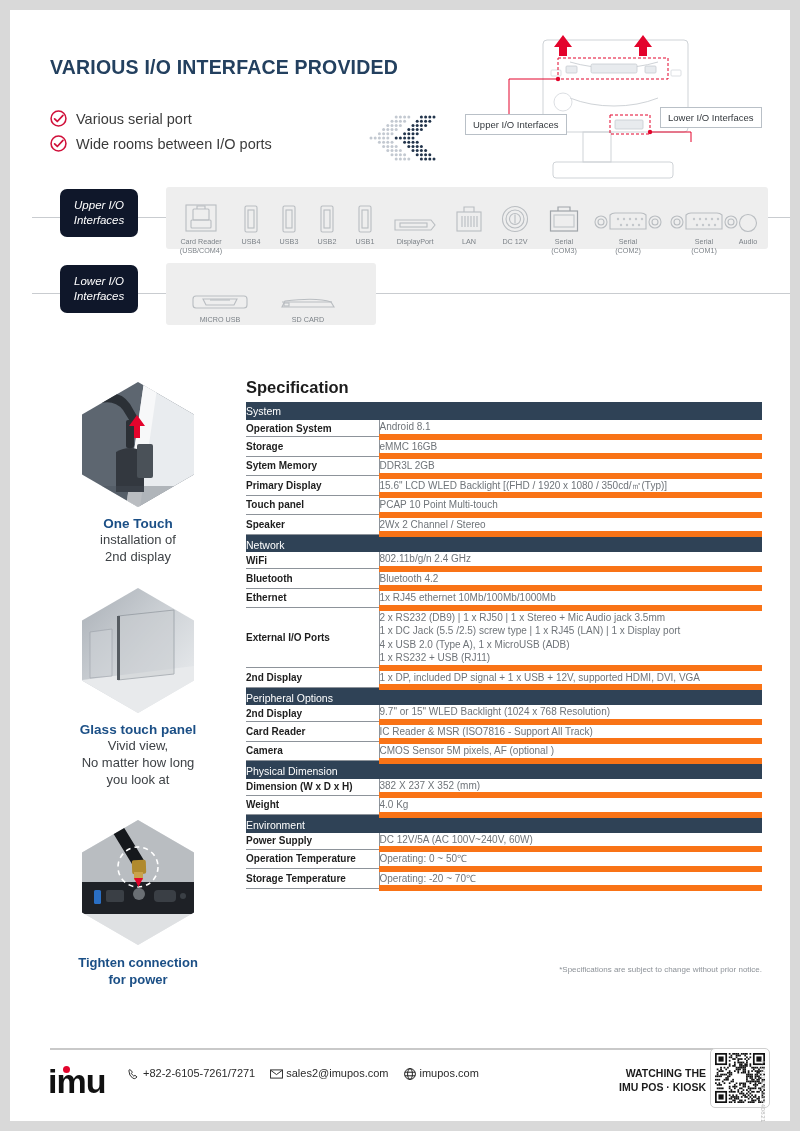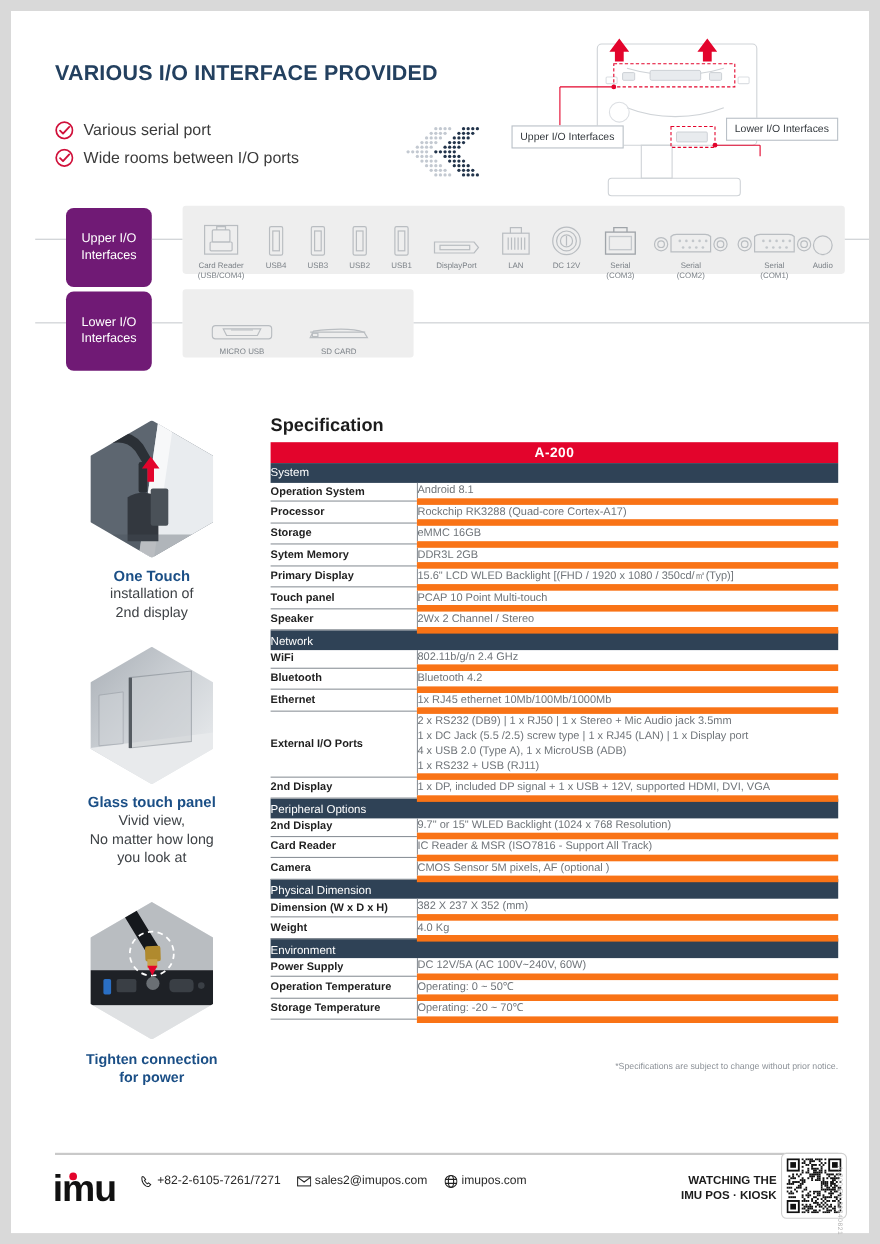--- a/index.html
+++ b/index.html
@@ -32,23 +32,23 @@
   .device { position: absolute; left: 455px; top: 22px; width: 300px; height: 152px; }
   .callout {
     position: absolute; background: #fff; border: 1px solid #b9c0c7;
     font-size: 9.5px; color: #33383d; padding: 4px 7px; white-space: nowrap;
   }
   #co-upper { left: 0px; top: 82px; }
   #co-lower { left: 178px; top: 95px; }
 
   
   .io-tab {
-    position: absolute; width: 78px; height: 72px; background: #701a75;
+    position: absolute; width: 78px; height: 48px; background: #0f172a;
     border-radius: 7px; color: #fff; font-size: 11.5px; line-height: 15px;
-    display: flex; align-items: center; justify-content: center; text-align: center;
+    display: flex; align-items: center; justify-content: center; text-align: center; font-style: italic;
   }
   .io-panel { position: absolute; background: #eeeeee; border-radius: 3px; }
   .io-line { position: absolute; height: 1px; background: #c9ccd0; }
   .port { position: absolute; text-align: center; }
   .port .glyph { height: 40px; display: flex; align-items: flex-end; justify-content: center; }
   .port .plabel {
     font-size: 7.2px; color: #7c8288; line-height: 9px; margin-top: 4px;
     white-space: pre-line;
   }
 
@@ -551,32 +551,25 @@
       </svg>
     </div>
     <div class="fcap" style="white-space:pre-line; color:#1b4f86; font-weight:bold; margin-top:9px;">Tighten connection
 for power</div>
   </div>
 
   <div class="spec-title">Specification</div>
   <table class="spec">
     <tbody id="spec-body">
         <tr>
-          <td colspan="2" class="model-bar">A-200</td>
-        </tr>
-        <tr>
           <td colspan="2" class="sect">System</td>
         </tr>
         <tr>
           <td class="k">Operation System</td>
           <td class="v">Android 8.1</td>
-        </tr>
-        <tr>
-          <td class="k">Processor</td>
-          <td class="v">Rockchip RK3288 (Quad-core Cortex-A17)</td>
         </tr>
         <tr>
           <td class="k">Storage</td>
           <td class="v">eMMC 16GB</td>
         </tr>
         <tr>
           <td class="k">Sytem Memory</td>
           <td class="v">DDR3L 2GB</td>
         </tr>
         <tr>

